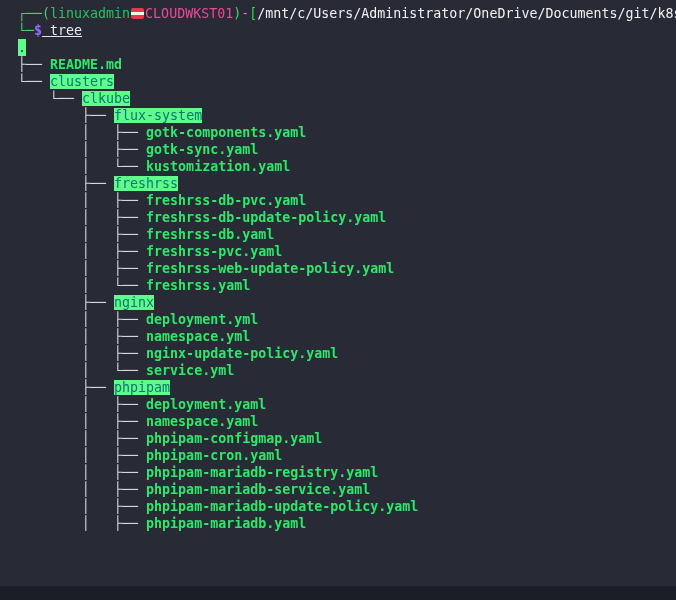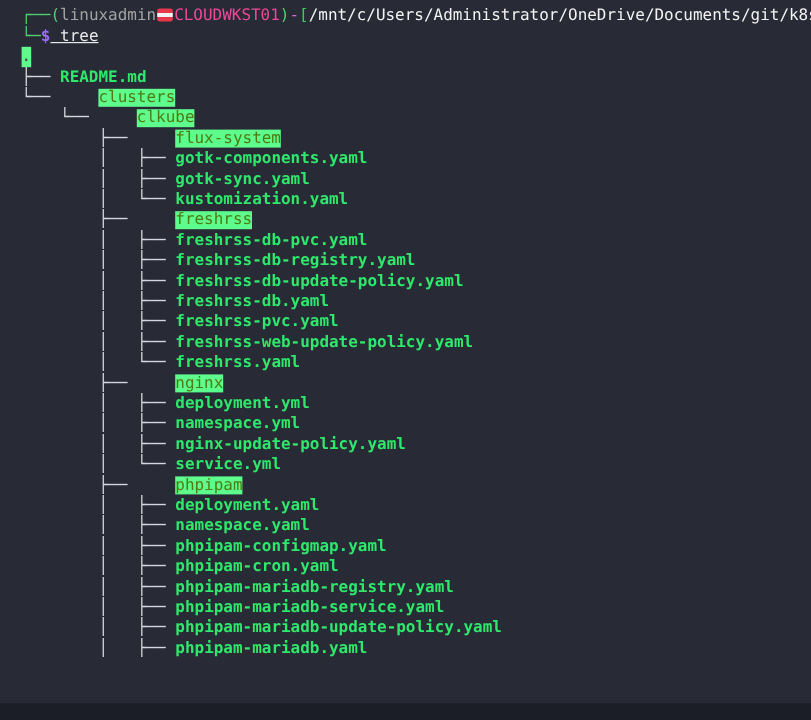--- a/index.html
+++ b/index.html
@@ -52,21 +52,21 @@
     color: #33ff66;
     letter-spacing: 0px;
   }
 
   
   .prompt-line-1, .prompt-line-2 {
     padding-left: 18px;
   }
   .pr-frame   { color: #4fcf6d; }
   .pr-paren   { color: #4fcf6d; }
-  .pr-user    { color: #a3a3a3; }
+  .pr-user    { color: #22c55e; }
   .pr-host    { color: #ec4899; }
   .pr-dash    { color: #d96ad9; }
   .pr-bracket { color: #2fd44f; }
   .pr-path    { color: #f2f2f2; }
   .pr-dollar  { color: #9a6bff; font-weight: bold; }
   .pr-cmd     { color: #e8e8e8; text-decoration: underline; }
 
   .flag-emoji {
     display: inline-block;
     width: 13px;
@@ -90,23 +90,22 @@
     padding-left: 18px;
   }
   .branch {
     color: #d5d7de;
   }
   .file {
     color: #2ee86b;
     font-weight: bold;
   }
   .dir {
-    color: #4d7c0f;
+    color: #0f766e;
     background: #5dfc8d;
-    margin-left: 32px;
   }
   .root-dot {
     color: #3a3d4a;
     background: #5dfc8d;
     display: inline-block;
   }
 </style>
 </head>
 <body>
 
@@ -123,21 +122,20 @@
     <div id="tree-rows">
         <div class="tree-line"><span class="branch">├── </span><span class="file">README.md</span></div>
         <div class="tree-line"><span class="branch">└── </span><span class="dir">clusters</span></div>
         <div class="tree-line"><span class="branch">    └── </span><span class="dir">clkube</span></div>
         <div class="tree-line"><span class="branch">        ├── </span><span class="dir">flux-system</span></div>
         <div class="tree-line"><span class="branch">        │   ├── </span><span class="file">gotk-components.yaml</span></div>
         <div class="tree-line"><span class="branch">        │   ├── </span><span class="file">gotk-sync.yaml</span></div>
         <div class="tree-line"><span class="branch">        │   └── </span><span class="file">kustomization.yaml</span></div>
         <div class="tree-line"><span class="branch">        ├── </span><span class="dir">freshrss</span></div>
         <div class="tree-line"><span class="branch">        │   ├── </span><span class="file">freshrss-db-pvc.yaml</span></div>
-        <div class="tree-line"><span class="branch">        │   ├── </span><span class="file">freshrss-db-registry.yaml</span></div>
         <div class="tree-line"><span class="branch">        │   ├── </span><span class="file">freshrss-db-update-policy.yaml</span></div>
         <div class="tree-line"><span class="branch">        │   ├── </span><span class="file">freshrss-db.yaml</span></div>
         <div class="tree-line"><span class="branch">        │   ├── </span><span class="file">freshrss-pvc.yaml</span></div>
         <div class="tree-line"><span class="branch">        │   ├── </span><span class="file">freshrss-web-update-policy.yaml</span></div>
         <div class="tree-line"><span class="branch">        │   └── </span><span class="file">freshrss.yaml</span></div>
         <div class="tree-line"><span class="branch">        ├── </span><span class="dir">nginx</span></div>
         <div class="tree-line"><span class="branch">        │   ├── </span><span class="file">deployment.yml</span></div>
         <div class="tree-line"><span class="branch">        │   ├── </span><span class="file">namespace.yml</span></div>
         <div class="tree-line"><span class="branch">        │   ├── </span><span class="file">nginx-update-policy.yaml</span></div>
         <div class="tree-line"><span class="branch">        │   └── </span><span class="file">service.yml</span></div>

